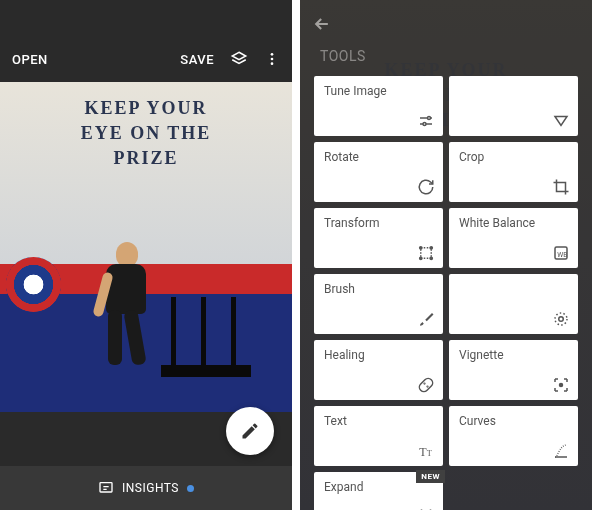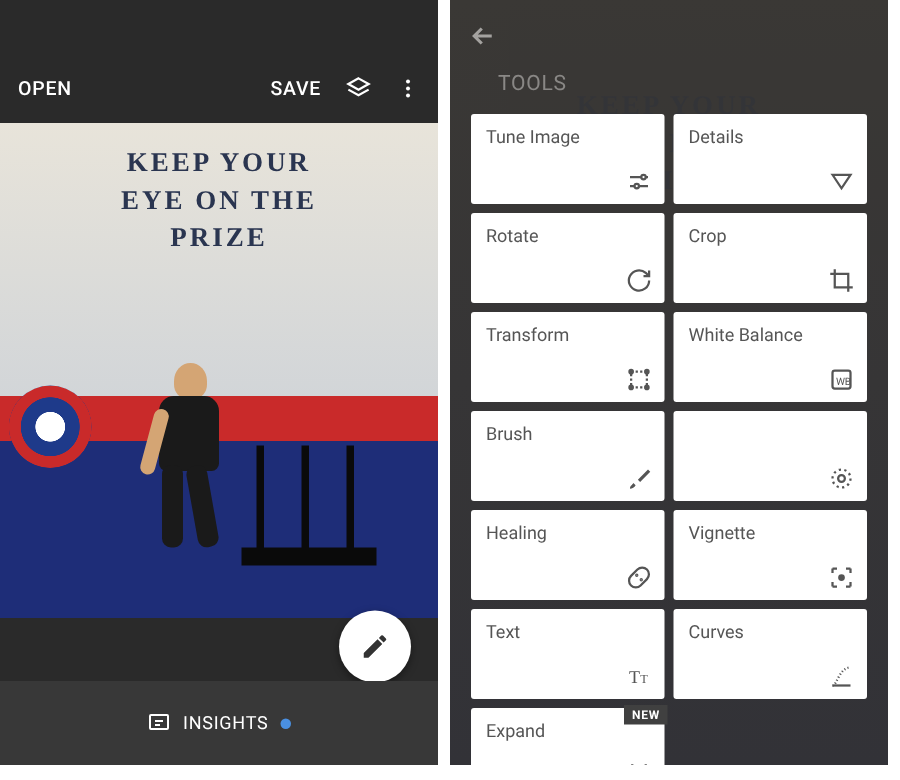--- a/index.html
+++ b/index.html
@@ -24,26 +24,26 @@
     .arm { position: absolute; top: 30px; left: 2px; width: 10px; height: 45px; background: #d4a574; border-radius: 5px; transform: rotate(15deg); }
     .leg1 { position: absolute; top: 68px; left: 12px; width: 14px; height: 55px; background: #1a1a1a; border-radius: 6px; }
     .leg2 { position: absolute; top: 68px; left: 32px; width: 14px; height: 55px; background: #1a1a1a; border-radius: 6px; transform: rotate(-10deg); }
     .sled { position: absolute; bottom: 35px; left: 55%; width: 90px; height: 80px; }
     .sled-bar { position: absolute; width: 5px; height: 70px; background: #0a0a0a; }
     .sb1 { left: 10px; } .sb2 { left: 40px; } .sb3 { left: 70px; }
     .sled-base { position: absolute; bottom: 0; left: 0; width: 90px; height: 12px; background: #0a0a0a; }
     
     .fab { position: absolute; right: 18px; bottom: 55px; width: 48px; height: 48px; border-radius: 50%; background: #fff; display: flex; align-items: center; justify-content: center; box-shadow: 0 2px 6px rgba(0,0,0,0.4); }
     
-    .bottom-bar { position: absolute; bottom: 0; left: 0; right: 0; height: 56px; background: #383838; display: flex; align-items: center; justify-content: center; gap: 8px; color: #fff; font-size: 12px; letter-spacing: 0.5px; }
+    .bottom-bar { position: absolute; bottom: 0; left: 0; right: 0; height: 44px; background: #383838; display: flex; align-items: center; justify-content: center; gap: 8px; color: #fff; font-size: 12px; letter-spacing: 0.5px; }
     .blue-dot { width: 7px; height: 7px; border-radius: 50%; background: #4a90e2; }
     
     
     .tools-header { padding: 14px 12px 8px; display: flex; align-items: center; gap: 8px; color: #fff; }
-    .tools-title { padding: 6px 32px 12px; color: #ccc; font-size: 14px; letter-spacing: 0.5px; }
+    .tools-title { padding: 6px 20px 12px; color: #ccc; font-size: 14px; letter-spacing: 0.5px; }
     .bg-dim { position: absolute; inset: 0; background: linear-gradient(180deg, #4a4640 0%, #3a3a44 100%); opacity: 0.5; }
     .bg-dim .overlay-text { opacity: 0.35; top: 58px; }
     
     .tools-grid { position: relative; padding: 0 14px; display: grid; grid-template-columns: 1fr 1fr; gap: 6px; }
     .tool-card { background: #fff; height: 60px; border-radius: 2px; padding: 8px 10px; position: relative; font-size: 12px; color: #555; display: flex; flex-direction: column; justify-content: space-between; }
     .tool-card .ticon { position: absolute; right: 8px; bottom: 6px; color: #666; }
     .new-badge { position: absolute; top: -2px; right: -2px; background: #404040; color: #fff; font-size: 8px; font-weight: bold; padding: 2px 5px; letter-spacing: 0.5px; }
     .expand-row { grid-column: 1 / 2; }
     
     svg { display: block; }
@@ -136,21 +136,20 @@
       <span>Tune Image</span>
       <span class="ticon">
           <svg width="18" height="18" viewBox="0 0 24 24" fill="none" stroke="#555" stroke-width="2">
             <path d="M4 8h10M18 8h2M4 16h4M12 16h8"></path>
             <circle cx="16" cy="8" r="2"></circle>
             <circle cx="10" cy="16" r="2"></circle>
           </svg>
         </span>
     </div>
     <div class="tool-card">
-      <span>Details</span>
       <span class="ticon">
           <svg width="18" height="18" viewBox="0 0 24 24" fill="none" stroke="#555" stroke-width="2">
             <path d="M4 6l8 12 8-12H4z"></path>
           </svg>
         </span>
     </div>
     <div class="tool-card">
       <span>Rotate</span>
       <span class="ticon">
           <svg width="18" height="18" viewBox="0 0 24 24" fill="none" stroke="#555" stroke-width="2">

